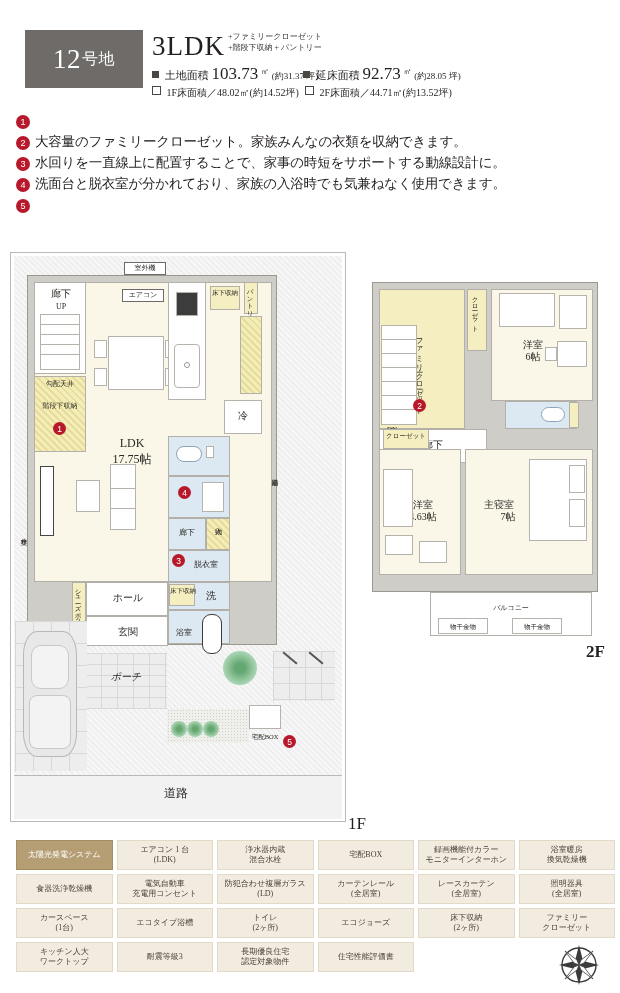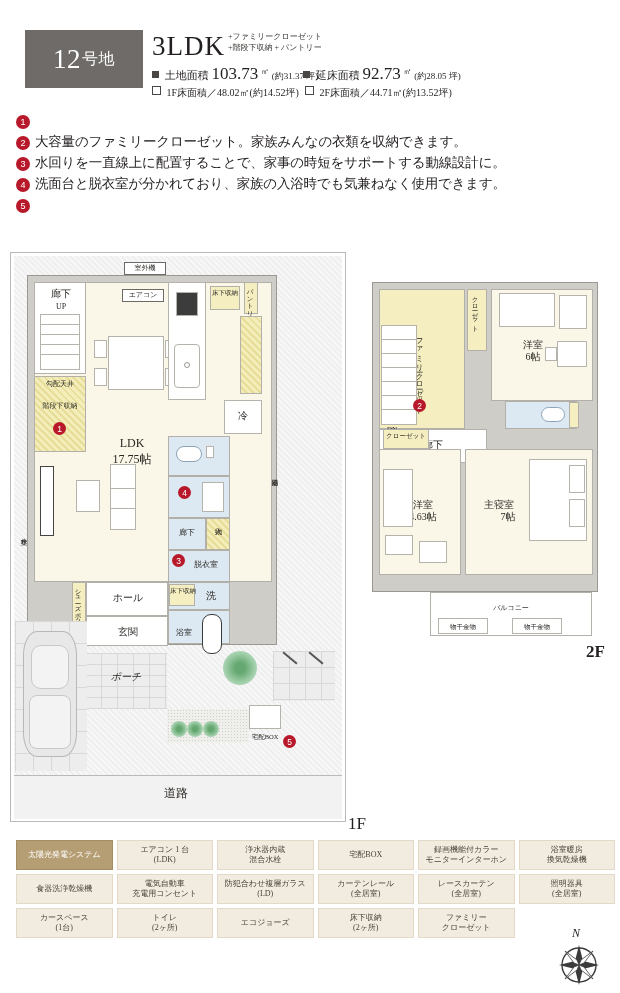--- a/index.html
+++ b/index.html
@@ -407,18 +407,27 @@
   <div class="spec-row">
     <div class="spec-cell">食器洗浄乾燥機</div>
     <div class="spec-cell">電気自動車<br>充電用コンセント</div>
     <div class="spec-cell">防犯合わせ複層ガラス<br>(LD)</div>
     <div class="spec-cell">カーテンレール<br>(全居室)</div>
     <div class="spec-cell">レースカーテン<br>(全居室)</div>
     <div class="spec-cell">照明器具<br>(全居室)</div>
   </div>
   <div class="spec-row">
     <div class="spec-cell">カースペース<br>(1台)</div>
+    <div class="spec-cell">エコタイプ浴槽</div>
     <div class="spec-cell">トイレ<br>(2ヶ所)</div>
     <div class="spec-cell">エコジョーズ</div>
     <div class="spec-cell">床下収納<br>(2ヶ所)</div>
     <div class="spec-cell">ファミリー<br>クローゼット</div>
   </div>
+  <div class="spec-row">
+    <div class="spec-cell">キッチン人大<br>ワークトップ</div>
+    <div class="spec-cell">耐震等級3</div>
+    <div class="spec-cell">長期優良住宅<br>認定対象物件</div>
+    <div class="spec-cell">住宅性能評価書</div>
+    <div class="spec-cell empty"></div>
+    <div class="spec-cell empty"></div>
+  </div>
 </div>
 
 </body></html>

